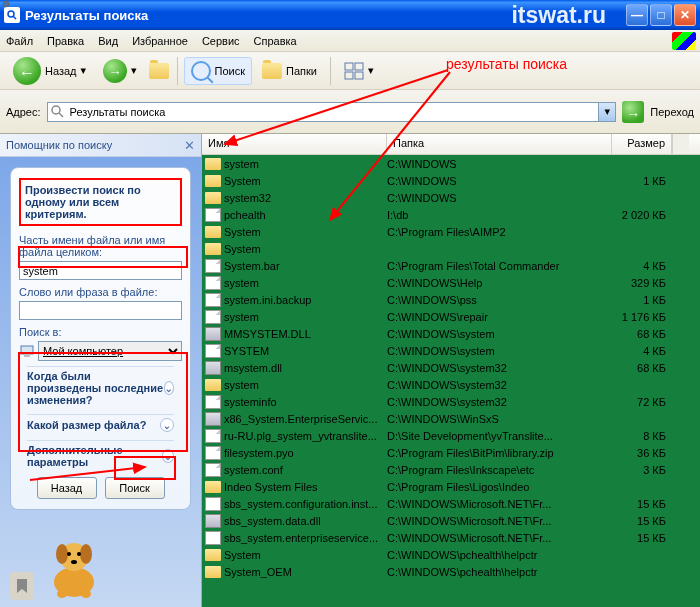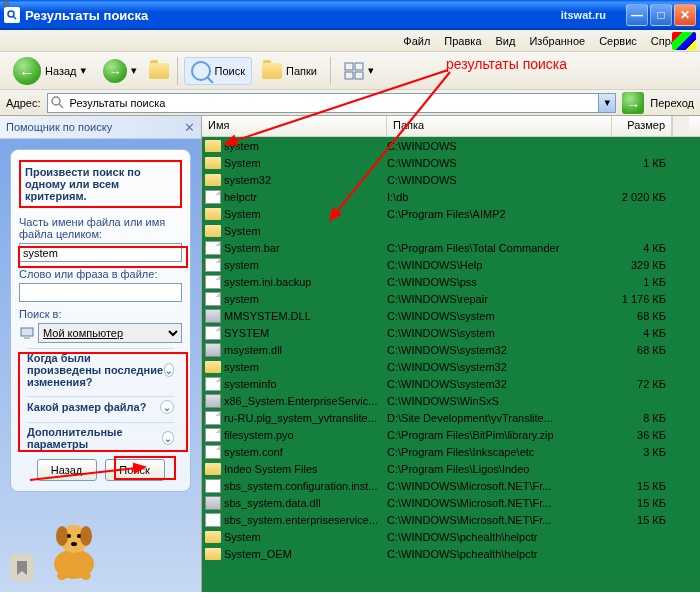--- a/index.html
+++ b/index.html
@@ -1,37 +1,37 @@
 <!DOCTYPE html>
 <html><head>
 <meta charset="utf-8">
 <style>
 * { box-sizing: border-box; margin: 0; padding: 0; }
 body { font-family: Tahoma, sans-serif; font-size: 11px; background: #fff; width: 700px; height: 607px; overflow: hidden; position: relative; }
 .titlebar { background: linear-gradient(to bottom, #0058e6 0%, #3a93ff 8%, #0050e0 40%, #0050e0 88%, #003db0 100%); height: 30px; display: flex; align-items: center; padding: 0 4px; color: #fff; font-weight: bold; font-size: 13px; }
 .titlebar .icon { width: 16px; height: 16px; background: #fff; border-radius: 2px; margin-right: 5px; display: inline-flex; align-items: center; justify-content: center; color: #0050e0; }
 .titlebar .title { flex: 1; }
-.titlebar .site { font-size: 11px; color: #e5f0ff; }
+.titlebar .site { font-size: 23px; color: #e5f0ff; }
 .titlebar .btns { display: flex; gap: 2px; }
 .titlebar .btn { width: 22px; height: 22px; border-radius: 3px; display: flex; align-items: center; justify-content: center; font-weight: bold; font-size: 12px; border: 1px solid rgba(255,255,255,0.4); }
 .titlebar .btn.min, .titlebar .btn.max { background: linear-gradient(to bottom, #6fa8ff, #2b6fd8); color: #fff; }
 .titlebar .btn.close { background: linear-gradient(to bottom, #ff9a6f, #e0502b); color: #fff; }
-.menubar { background: linear-gradient(to bottom, #f4f3ee, #ece9d8); height: 22px; display: flex; align-items: center; padding: 0 6px; gap: 14px; border-bottom: 1px solid #d4d0c8; position: relative; justify-content: flex-end; }
+.menubar { background: linear-gradient(to bottom, #f4f3ee, #ece9d8); height: 22px; display: flex; align-items: center; padding: 0 6px; gap: 14px; border-bottom: 1px solid #d4d0c8; position: relative; }
 .menubar .flag { position: absolute; right: 4px; width: 24px; height: 18px; background: linear-gradient(135deg, #f00 0 25%, #0f0 25% 50%, #00f 50% 75%, #ff0 75%); border-radius: 2px; }
 .toolbar { background: linear-gradient(to bottom, #f8f7f3, #ede9dc); height: 38px; display: flex; align-items: center; padding: 0 6px; border-bottom: 1px solid #d4d0c8; gap: 3px; }
 .tbtn { display: flex; align-items: center; gap: 4px; padding: 3px 6px; border-radius: 3px; border: 1px solid transparent; }
 .iconbtn { width: 24px; height: 24px; border-radius: 3px; display: flex; align-items: center; justify-content: center; }
 .nav-back { width: 28px; height: 28px; border-radius: 50%; background: radial-gradient(circle at 35% 30%, #a5e68c, #3aa522 70%); display: flex; align-items: center; justify-content: center; color: #fff; font-size: 16px; }
 .nav-fwd { width: 24px; height: 24px; border-radius: 50%; background: radial-gradient(circle at 35% 30%, #a5e68c, #3aa522 70%); display: flex; align-items: center; justify-content: center; color: #fff; font-size: 13px; }
 .sep { width: 1px; height: 28px; background: #c8c4b8; margin: 0 3px; }
 .search-ico { width: 20px; height: 20px; border-radius: 50%; border: 2px solid #5a9de8; position: relative; }
 .search-ico::after { content: ''; position: absolute; width: 8px; height: 2px; background: #5a9de8; bottom: -2px; right: -5px; transform: rotate(45deg); }
 .folder-ico { width: 20px; height: 16px; background: linear-gradient(to bottom, #fce79a, #f0c95a); border-radius: 2px; position: relative; }
 .folder-ico::before { content: ''; position: absolute; top: -3px; left: 1px; width: 8px; height: 3px; background: #f0c95a; border-radius: 2px 2px 0 0; }
-.addrbar { background: linear-gradient(to bottom, #f4f3ee, #ece9d8); height: 26px; display: flex; align-items: center; padding: 0 6px; border-bottom: 1px solid #aca899; gap: 6px; }
+.addrbar { background: linear-gradient(to bottom, #f4f3ee, #ece9d8); height: 44px; display: flex; align-items: center; padding: 0 6px; border-bottom: 1px solid #aca899; gap: 6px; }
 .addrbar input { flex: 1; height: 20px; border: 1px solid #7f9db9; padding: 0 22px 0 22px; font-size: 11px; background: #fff; }
 .addr-wrap { flex: 1; position: relative; display: flex; }
 .addr-wrap .ico { position: absolute; left: 3px; top: 2px; width: 16px; height: 16px; }
 .addr-wrap .dd { position: absolute; right: 1px; top: 1px; width: 17px; height: 18px; background: linear-gradient(to bottom, #d6e7fb, #a8c8ee); border-left: 1px solid #7f9db9; display: flex; align-items: center; justify-content: center; }
 .go-btn { width: 22px; height: 22px; background: radial-gradient(circle at 35% 30%, #a5e68c, #3aa522 70%); border-radius: 3px; display: flex; align-items: center; justify-content: center; color: #fff; font-size: 14px; }
 .main { display: flex; height: 476px; }
 .sidepane { width: 202px; background: linear-gradient(to bottom, #7aa5e8 0%, #c5d8f3 100%); border-right: 1px solid #aca899; display: flex; flex-direction: column; }
 .sidehdr { height: 23px; background: linear-gradient(to right, #eef3fb, #d6e2f5); display: flex; align-items: center; padding: 0 6px; font-size: 11px; color: #2a4e8a; border-bottom: 1px solid #c0cde2; }
 .sidehdr .x { margin-left: auto; font-size: 13px; cursor: pointer; color: #5a7ab0; }
 .sidepanel { margin: 10px 10px 4px; background: linear-gradient(to bottom, #fdfdfe, #eef4fc); border: 1px solid #a8bee0; border-radius: 8px; padding: 10px 8px 10px; font-size: 11px; }
@@ -235,21 +235,21 @@
           <div class="c1">
             <div class="fico folder"></div>
             <span>system32</span>
           </div>
           <div class="c2">C:\WINDOWS</div>
           <div class="c3"></div>
         </div>
         <div class="row">
           <div class="c1">
             <div class="fico file"></div>
-            <span>helpctr</span>
+            <span>pchealth</span>
           </div>
           <div class="c2">I:\db</div>
           <div class="c3">2 020 КБ</div>
         </div>
         <div class="row">
           <div class="c1">
             <div class="fico folder"></div>
             <span>System</span>
           </div>
           <div class="c2">C:\Program Files\AIMP2</div>

